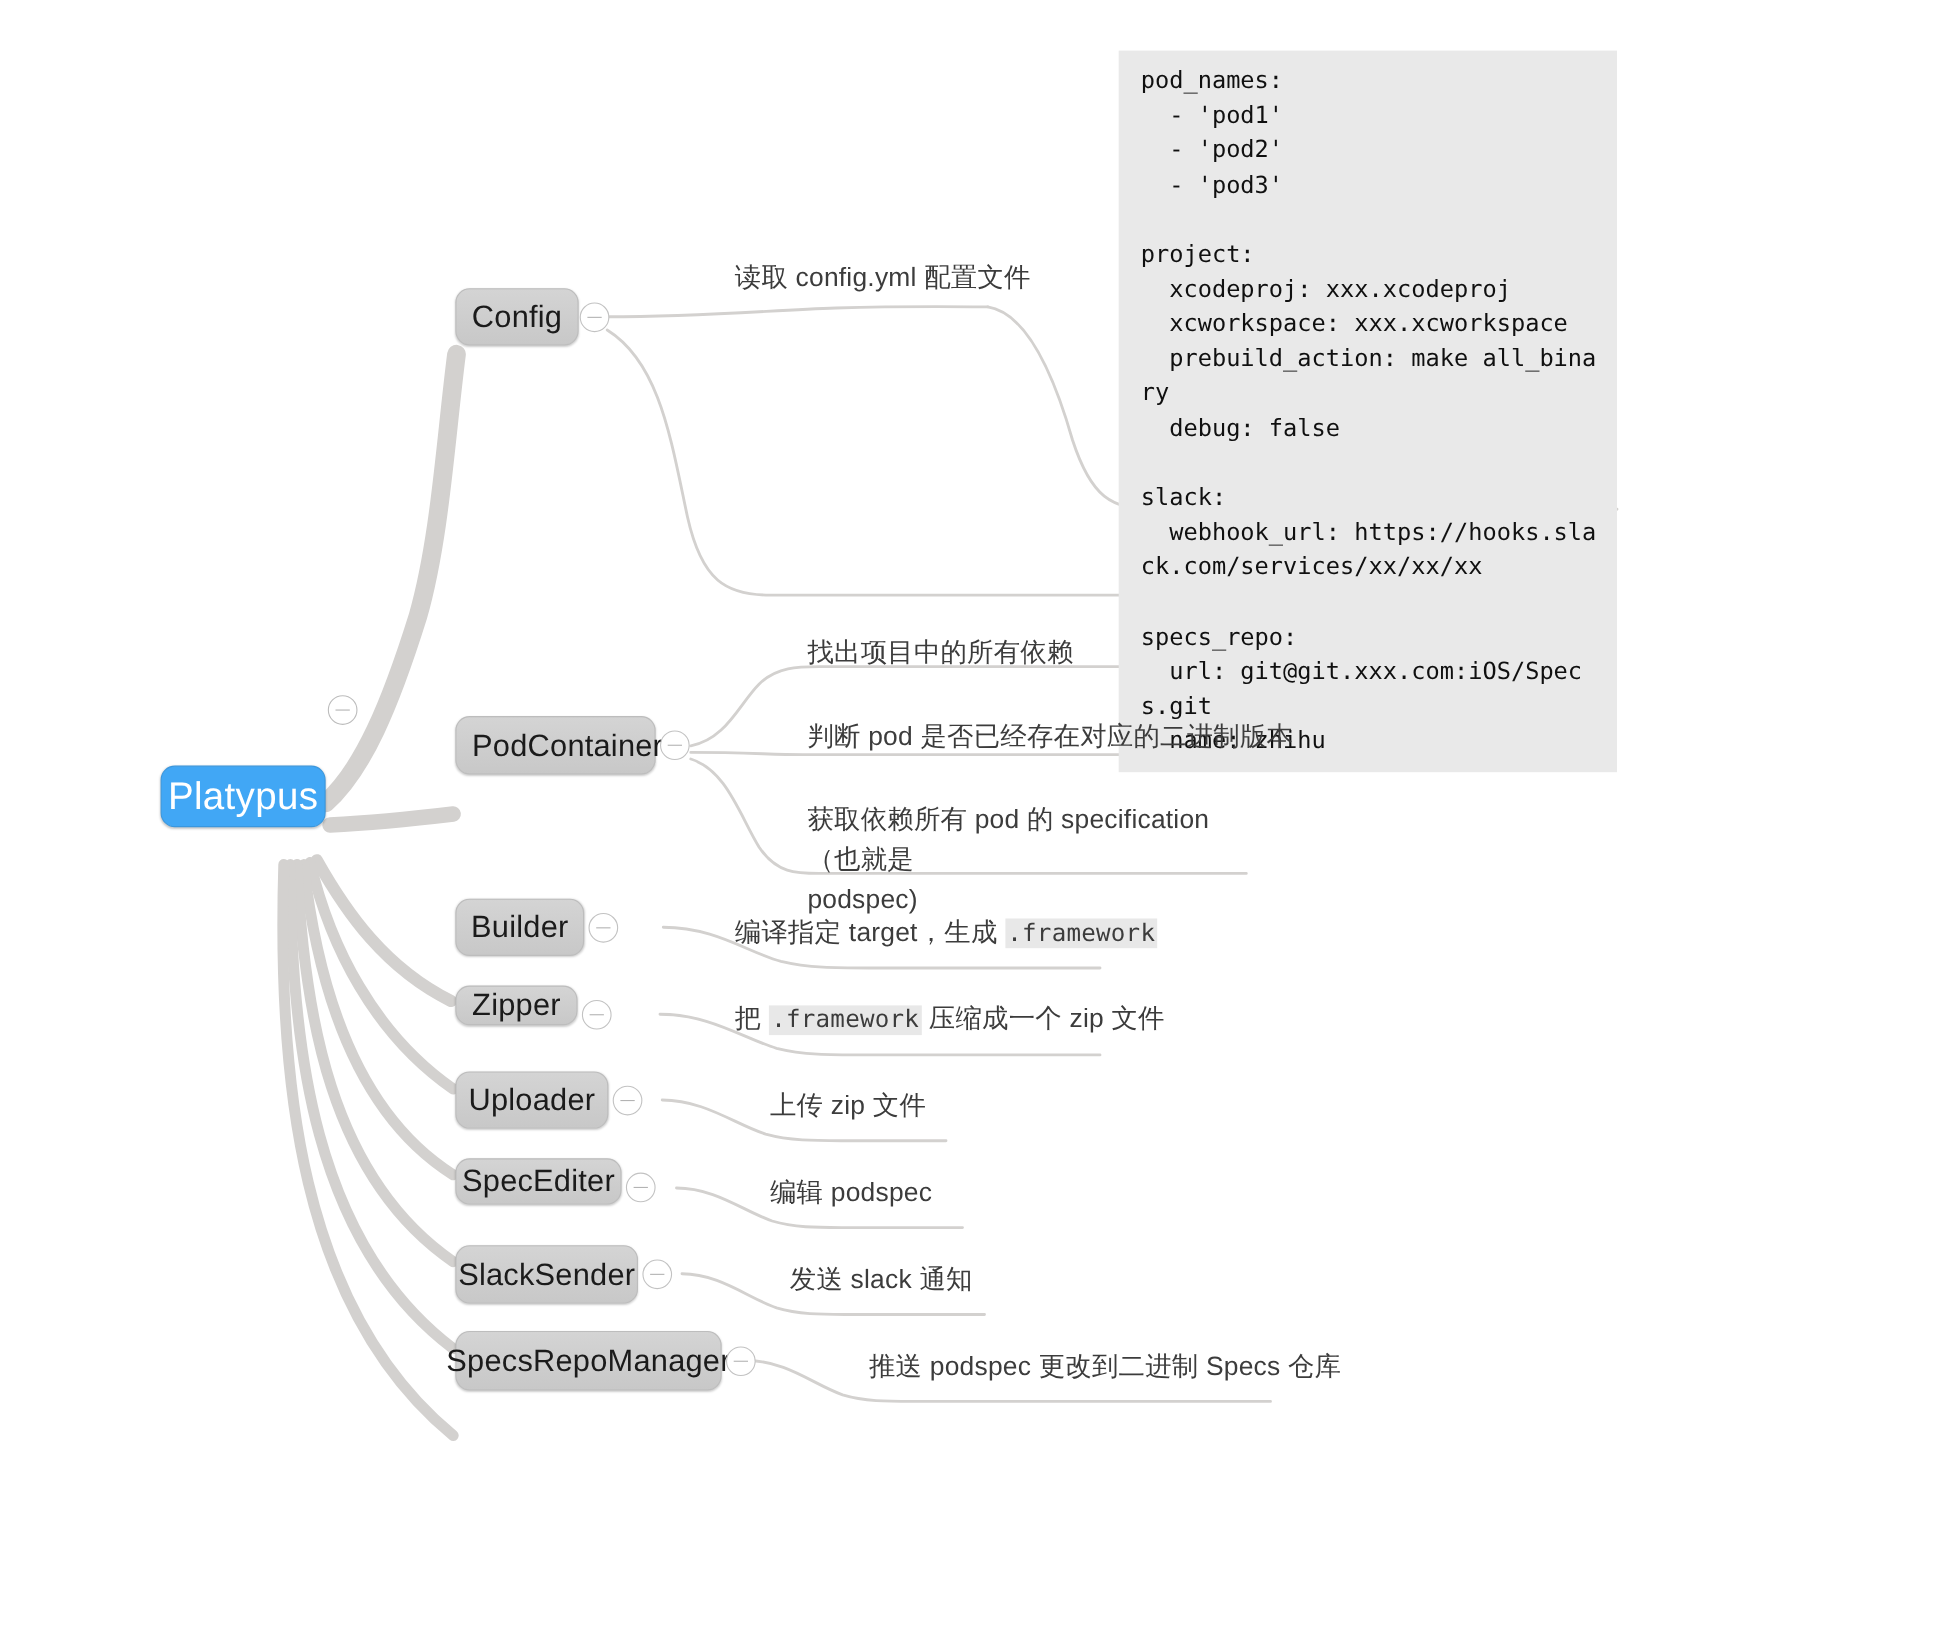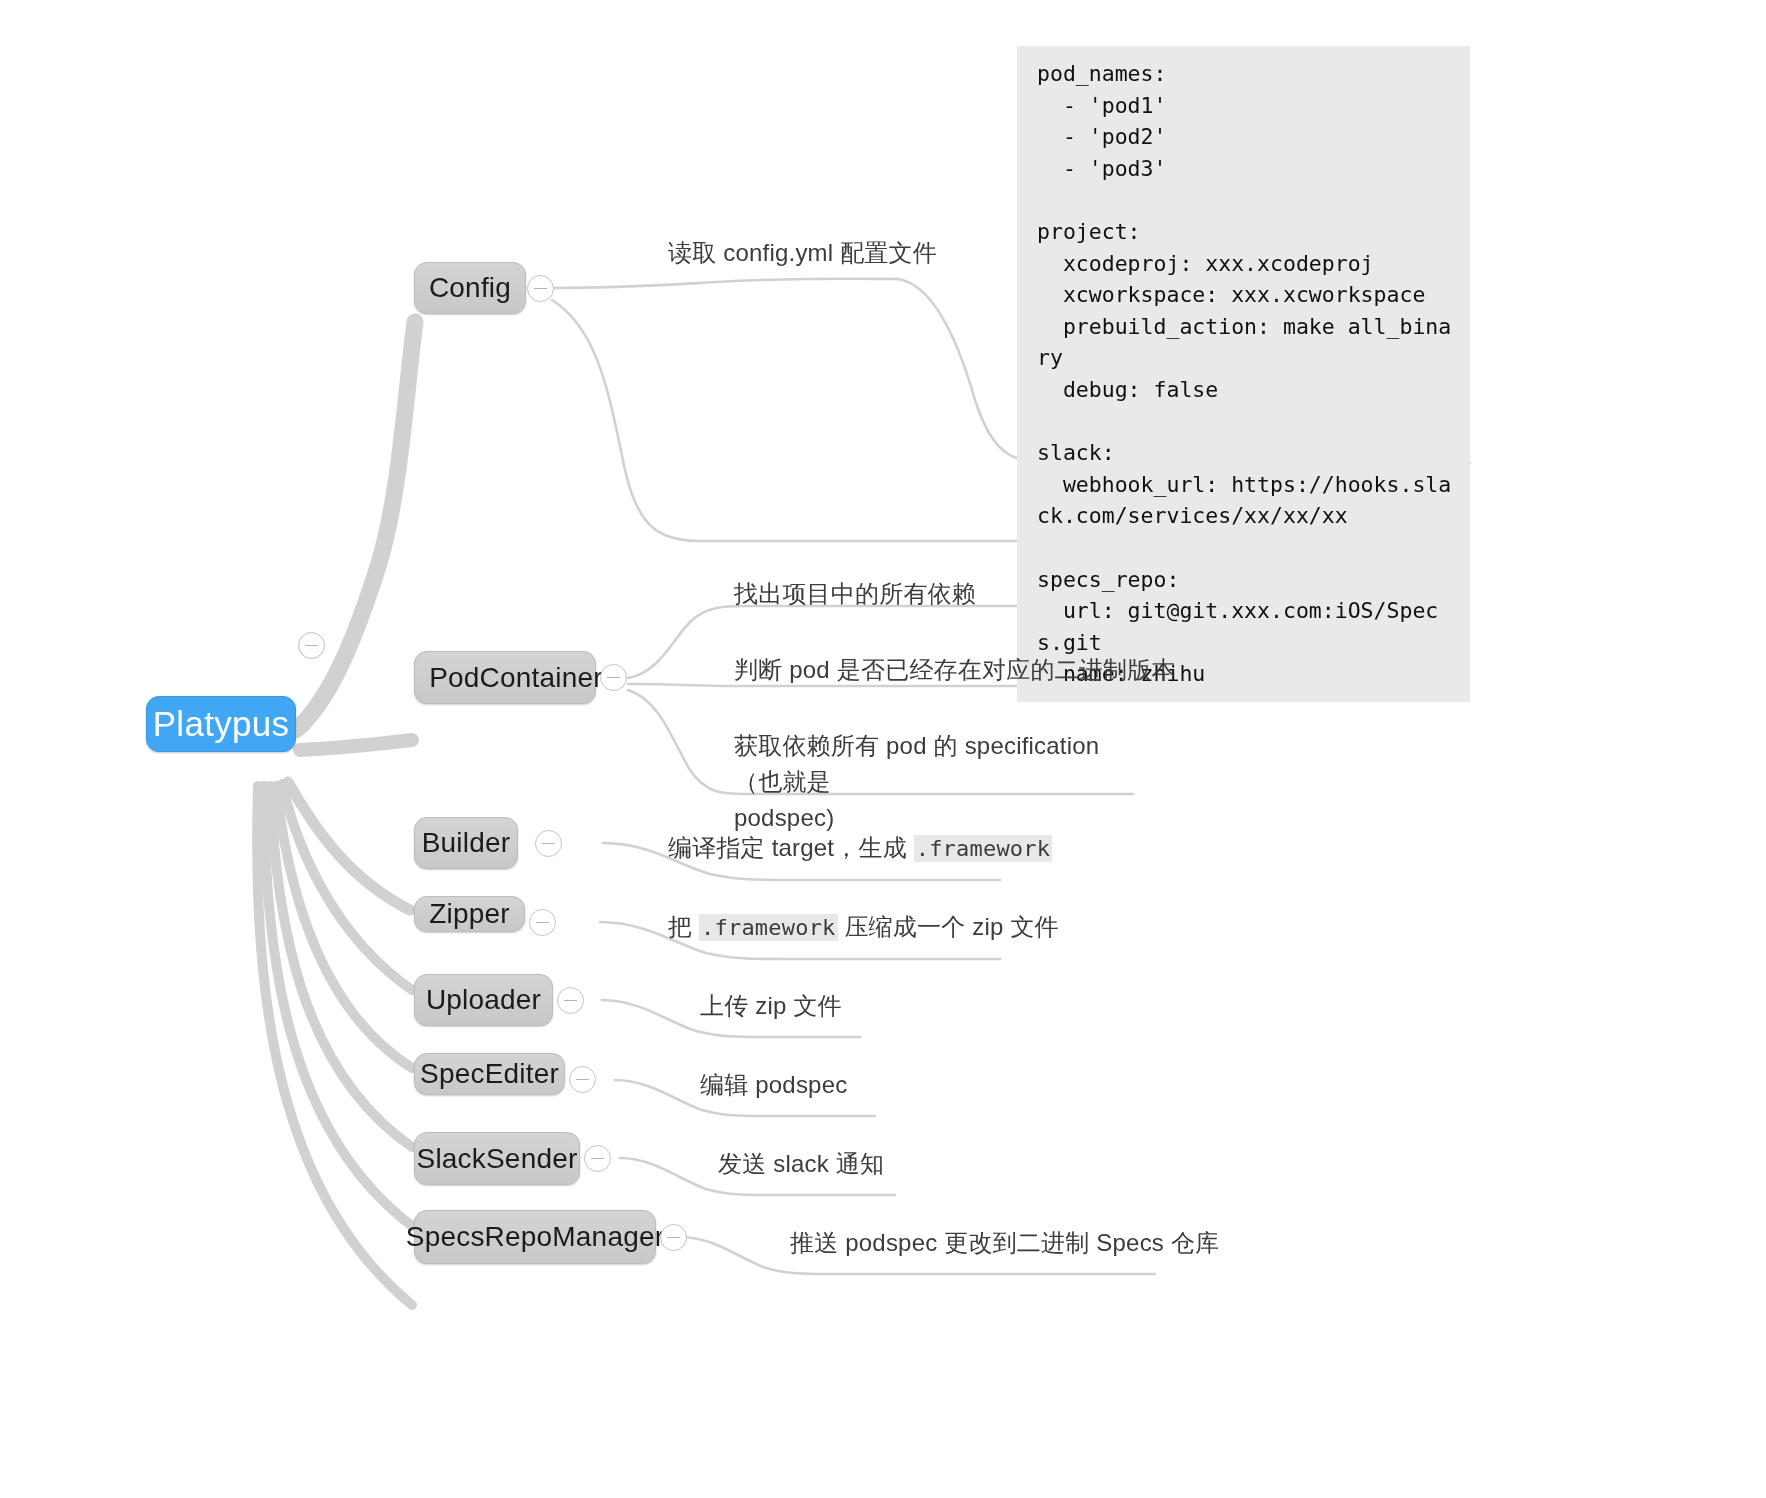--- a/index.html
+++ b/index.html
@@ -174,21 +174,21 @@
     <span class="bar"></span>
   </div>
 
   <div class="node branch" style="left:414px; top:651px; width:182px; height:53px;padding-left:22px;">
     <span>PodContainer</span>
   </div>
   <div class="toggle" style="left:600px; top:664px;">
     <span class="bar"></span>
   </div>
 
-  <div class="node branch" style="left:414px; top:817px; width:104px; height:52px;">
+  <div class="node branch" style="left:414px; top:817px; width:117px; height:52px;">
     <span>Builder</span>
   </div>
   <div class="toggle" style="left:535px; top:830px;">
     <span class="bar"></span>
   </div>
 
   <div class="node branch" style="left:414px; top:896px; width:111px; height:36px;">
     <span>Zipper</span>
   </div>
   <div class="toggle" style="left:529px; top:909px;">

